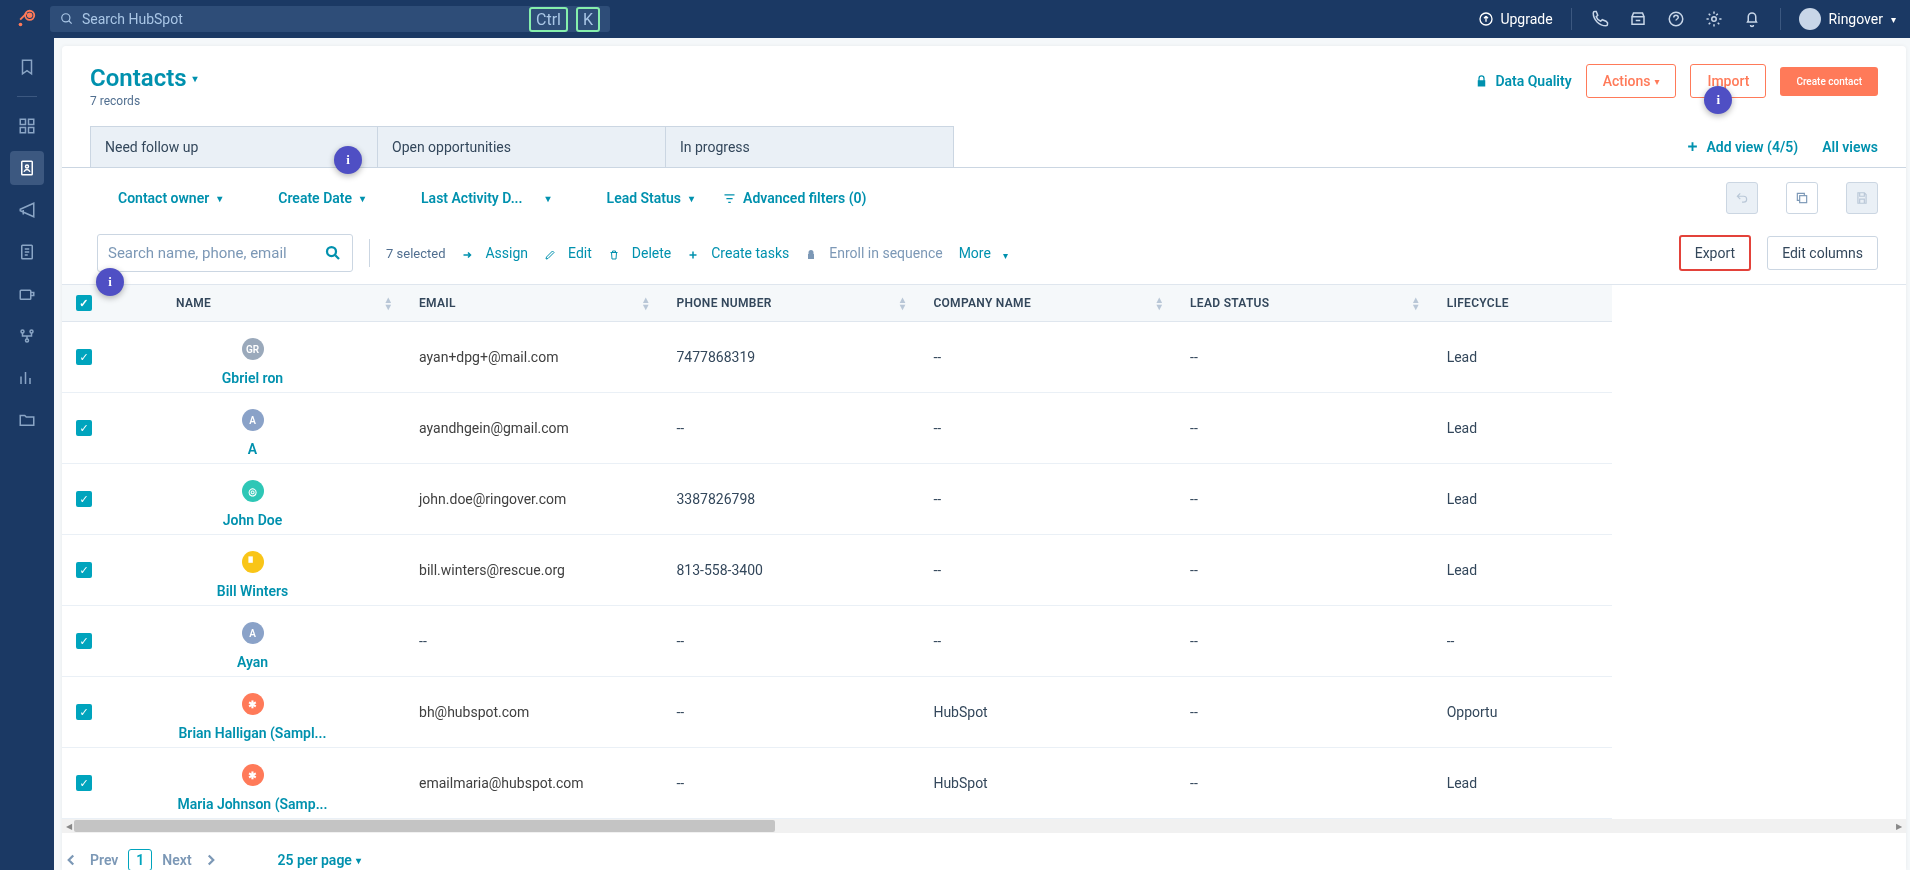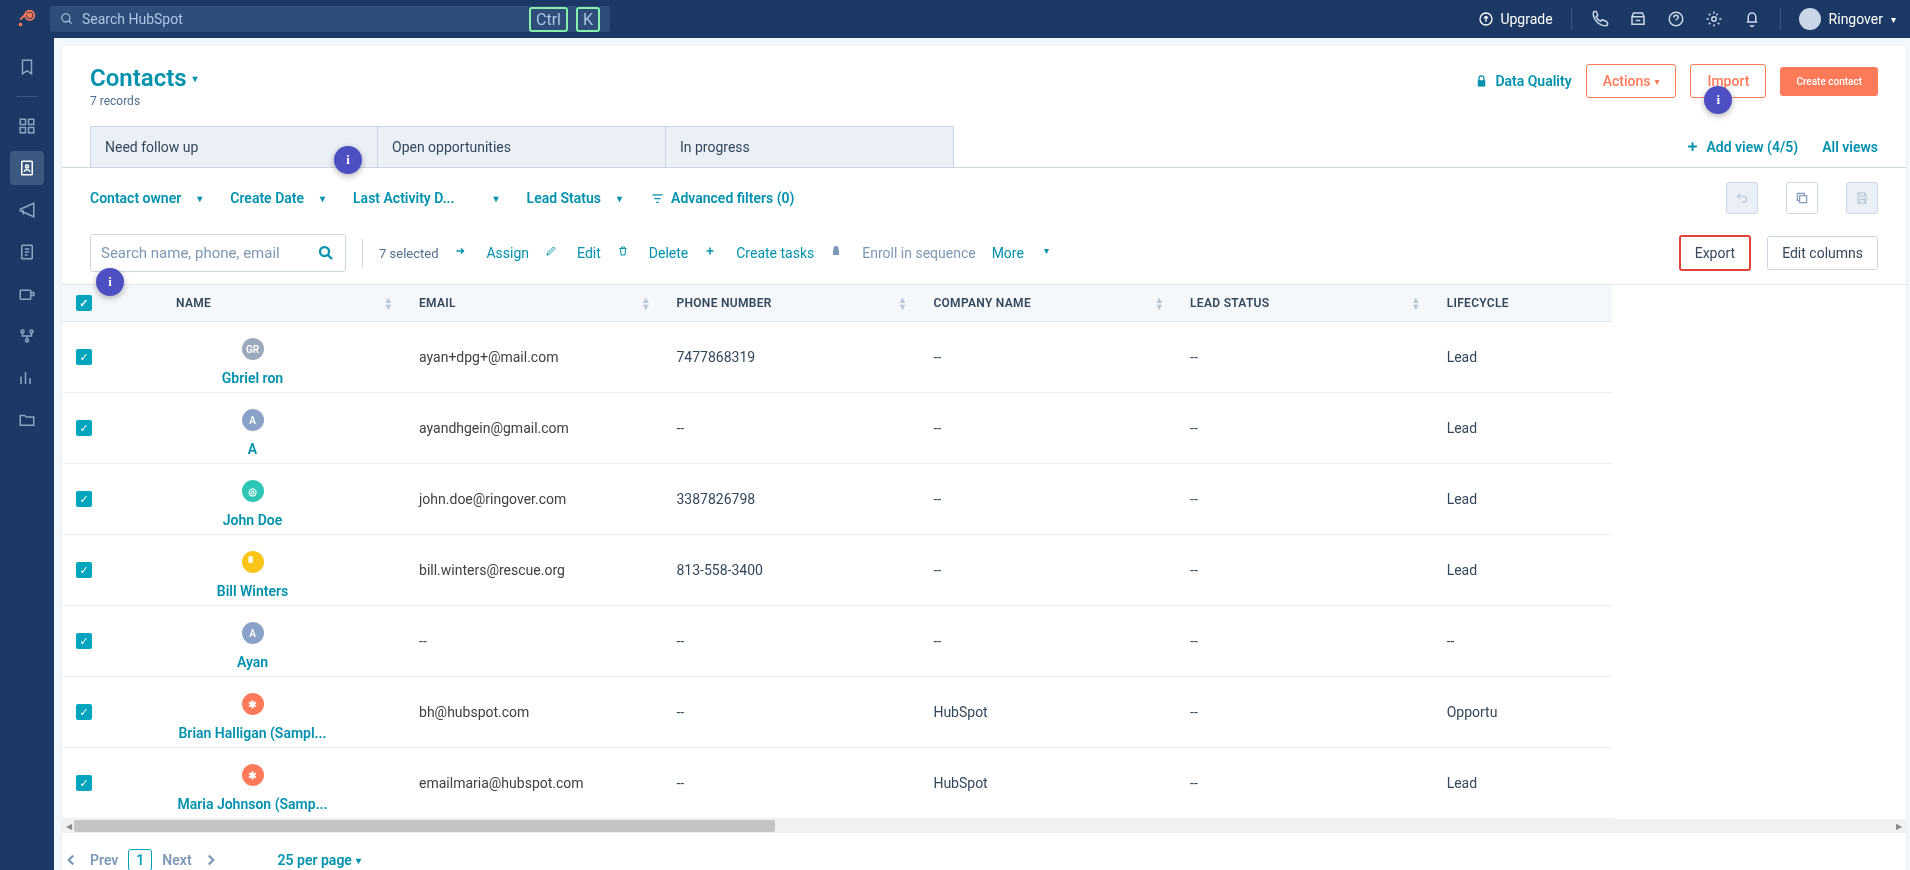--- a/index.html
+++ b/index.html
@@ -41,32 +41,32 @@
 
 .tabs-row { display:flex; align-items:stretch; border-bottom:1px solid #cbd6e2; margin-top:8px; padding:0 28px; }
 .tab { flex:0 0 288px; padding:12px 14px; border:1px solid #cbd6e2; border-bottom:none; background:#eaf0f6; color:#33475b; font-size:14px; cursor:pointer; display:flex; align-items:center; justify-content:space-between; position:relative; }
 .tab.active { background:#fff; font-weight:400; border-top-left-radius:4px; position:relative; top:1px; }
 .tab + .tab { border-left:none; }
 .tab-close { color:#516f90; font-size:18px; cursor:pointer; }
 .tabs-right { margin-left:auto; display:flex; align-items:center; gap:24px; }
 .link-btn { color:#0091ae; font-weight:600; cursor:pointer; display:flex; align-items:center; gap:6px; }
 
 .filters-row { display:flex; align-items:center; gap:28px; padding:14px 28px; }
-.filter { color:#0091ae; font-weight:600; display:flex; align-items:center; gap:16px; cursor:pointer; }
+.filter { color:#0091ae; font-weight:600; display:flex; align-items:center; gap:8px; cursor:pointer;margin-left:28px; }
 .filter-adv { color:#0091ae; font-weight:600; display:flex; align-items:center; gap:6px; cursor:pointer; }
 .filters-spacer { flex:1; }
 .iconbtn { width:32px; height:32px; border:1px solid #cbd6e2; border-radius:3px; display:flex; align-items:center; justify-content:center; color:#7c98b6; background:#fff; cursor:pointer; }
 .iconbtn.disabled { background:#eaf0f6; color:#b9c7d7; }
 
 .toolbar-row { display:flex; align-items:center; gap:16px; padding:6px 28px 12px 28px; }
-.searchbox { border:1px solid #cbd6e2; border-radius:3px; height:38px; width:256px; display:flex; align-items:center; padding:0 10px; gap:8px; }
+.searchbox { border:1px solid #cbd6e2; border-radius:3px; height:38px; width:256px; display:flex; align-items:center; padding:0 10px; gap:8px;margin-left:7px; }
 .searchbox input { flex:1; border:none; outline:none; font-size:15px; color:#33475b; }
 .searchbox input::placeholder { color:#7c98b6; }
 .sel-count { color:#516f90; font-size:13px; }
-.action { color:#0091ae; font-size:14px; cursor:pointer; display:flex; align-items:flex-start; gap:20px; }
+.action { color:#0091ae; font-size:14px; cursor:pointer; display:flex; align-items:flex-end; gap:12px; }
 .action.sub { color:#7c98b6; }
 .toolbar-spacer { flex:1; }
 .btn-plain { border:1px solid #cbd6e2; background:#fff; padding:8px 14px; border-radius:3px; color:#33475b; cursor:pointer; font-size:14px; }
 .btn-plain.hl { border:2px solid #e3423a; }
 .vdiv { width:1px; height:28px; background:#cbd6e2; }
 
 .table-wrap { border-top:1px solid #dfe6ee; overflow-x:auto; }
 table { border-collapse:collapse; width:1550px; }
 th { text-align:left; font-size:12px; font-weight:600; color:#33475b; padding:10px 14px; background:#f5f8fa; border-bottom:1px solid #dfe6ee; letter-spacing:0.3px; position:relative; }
 th.name-col { padding-left:70px; }

